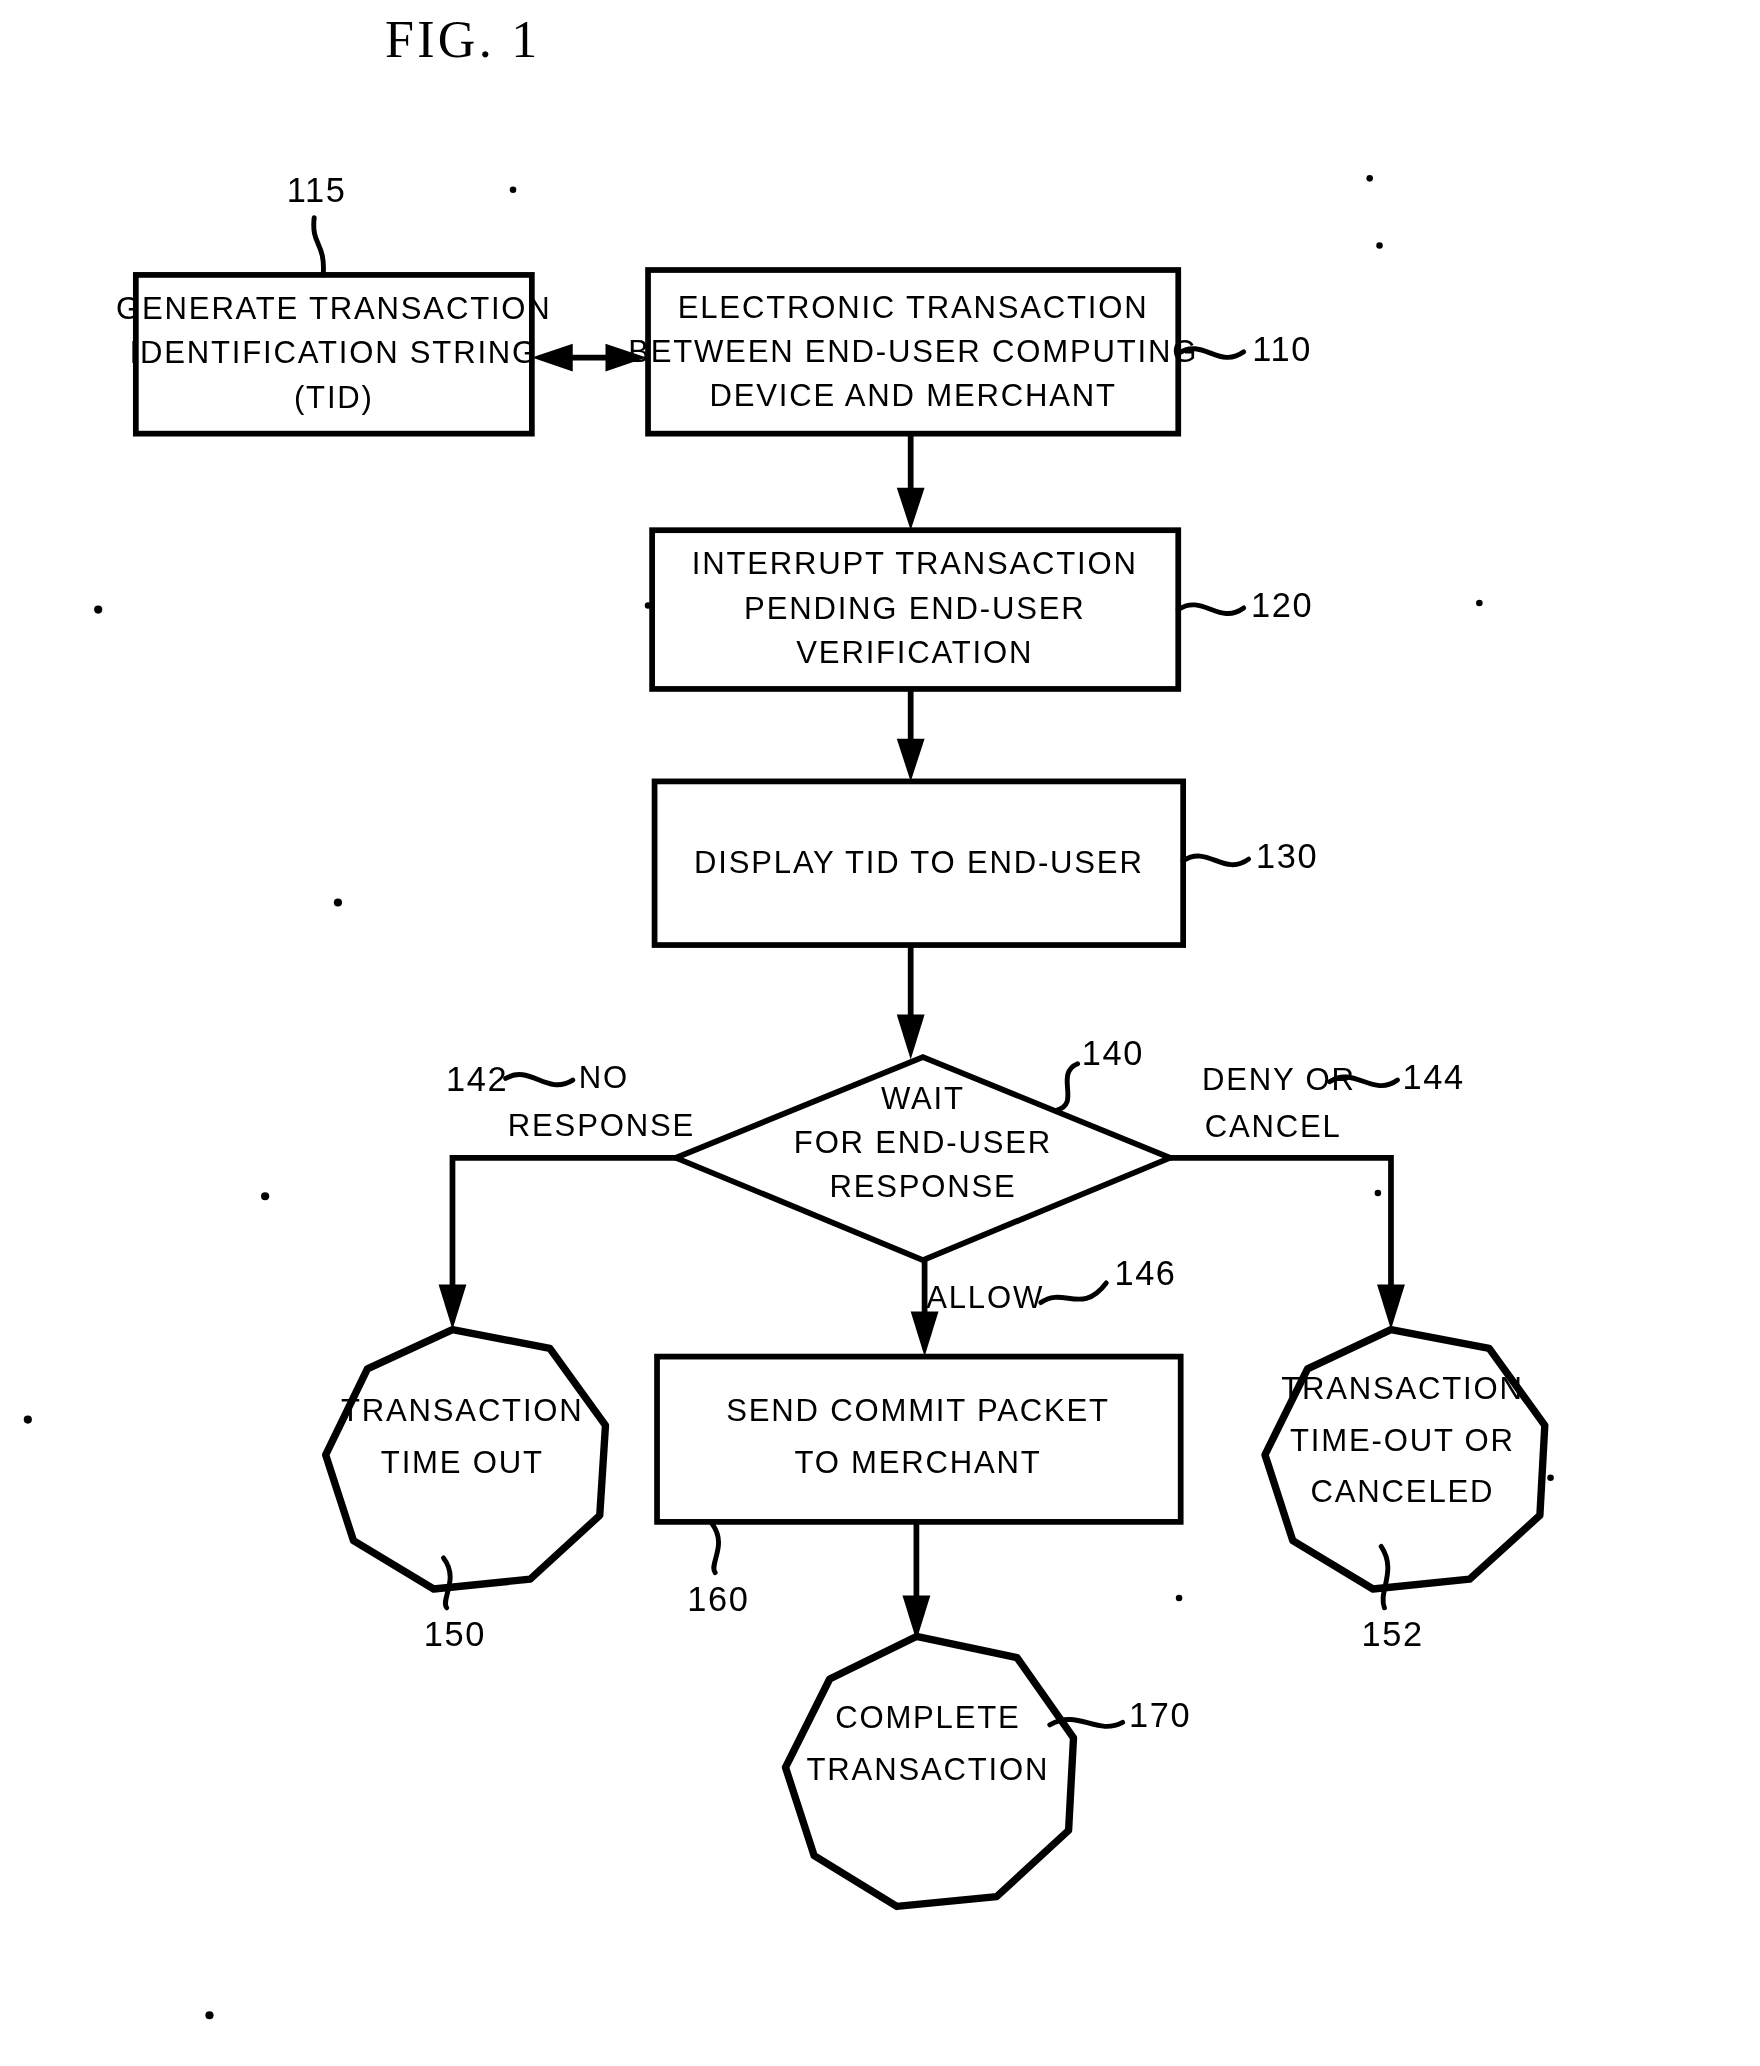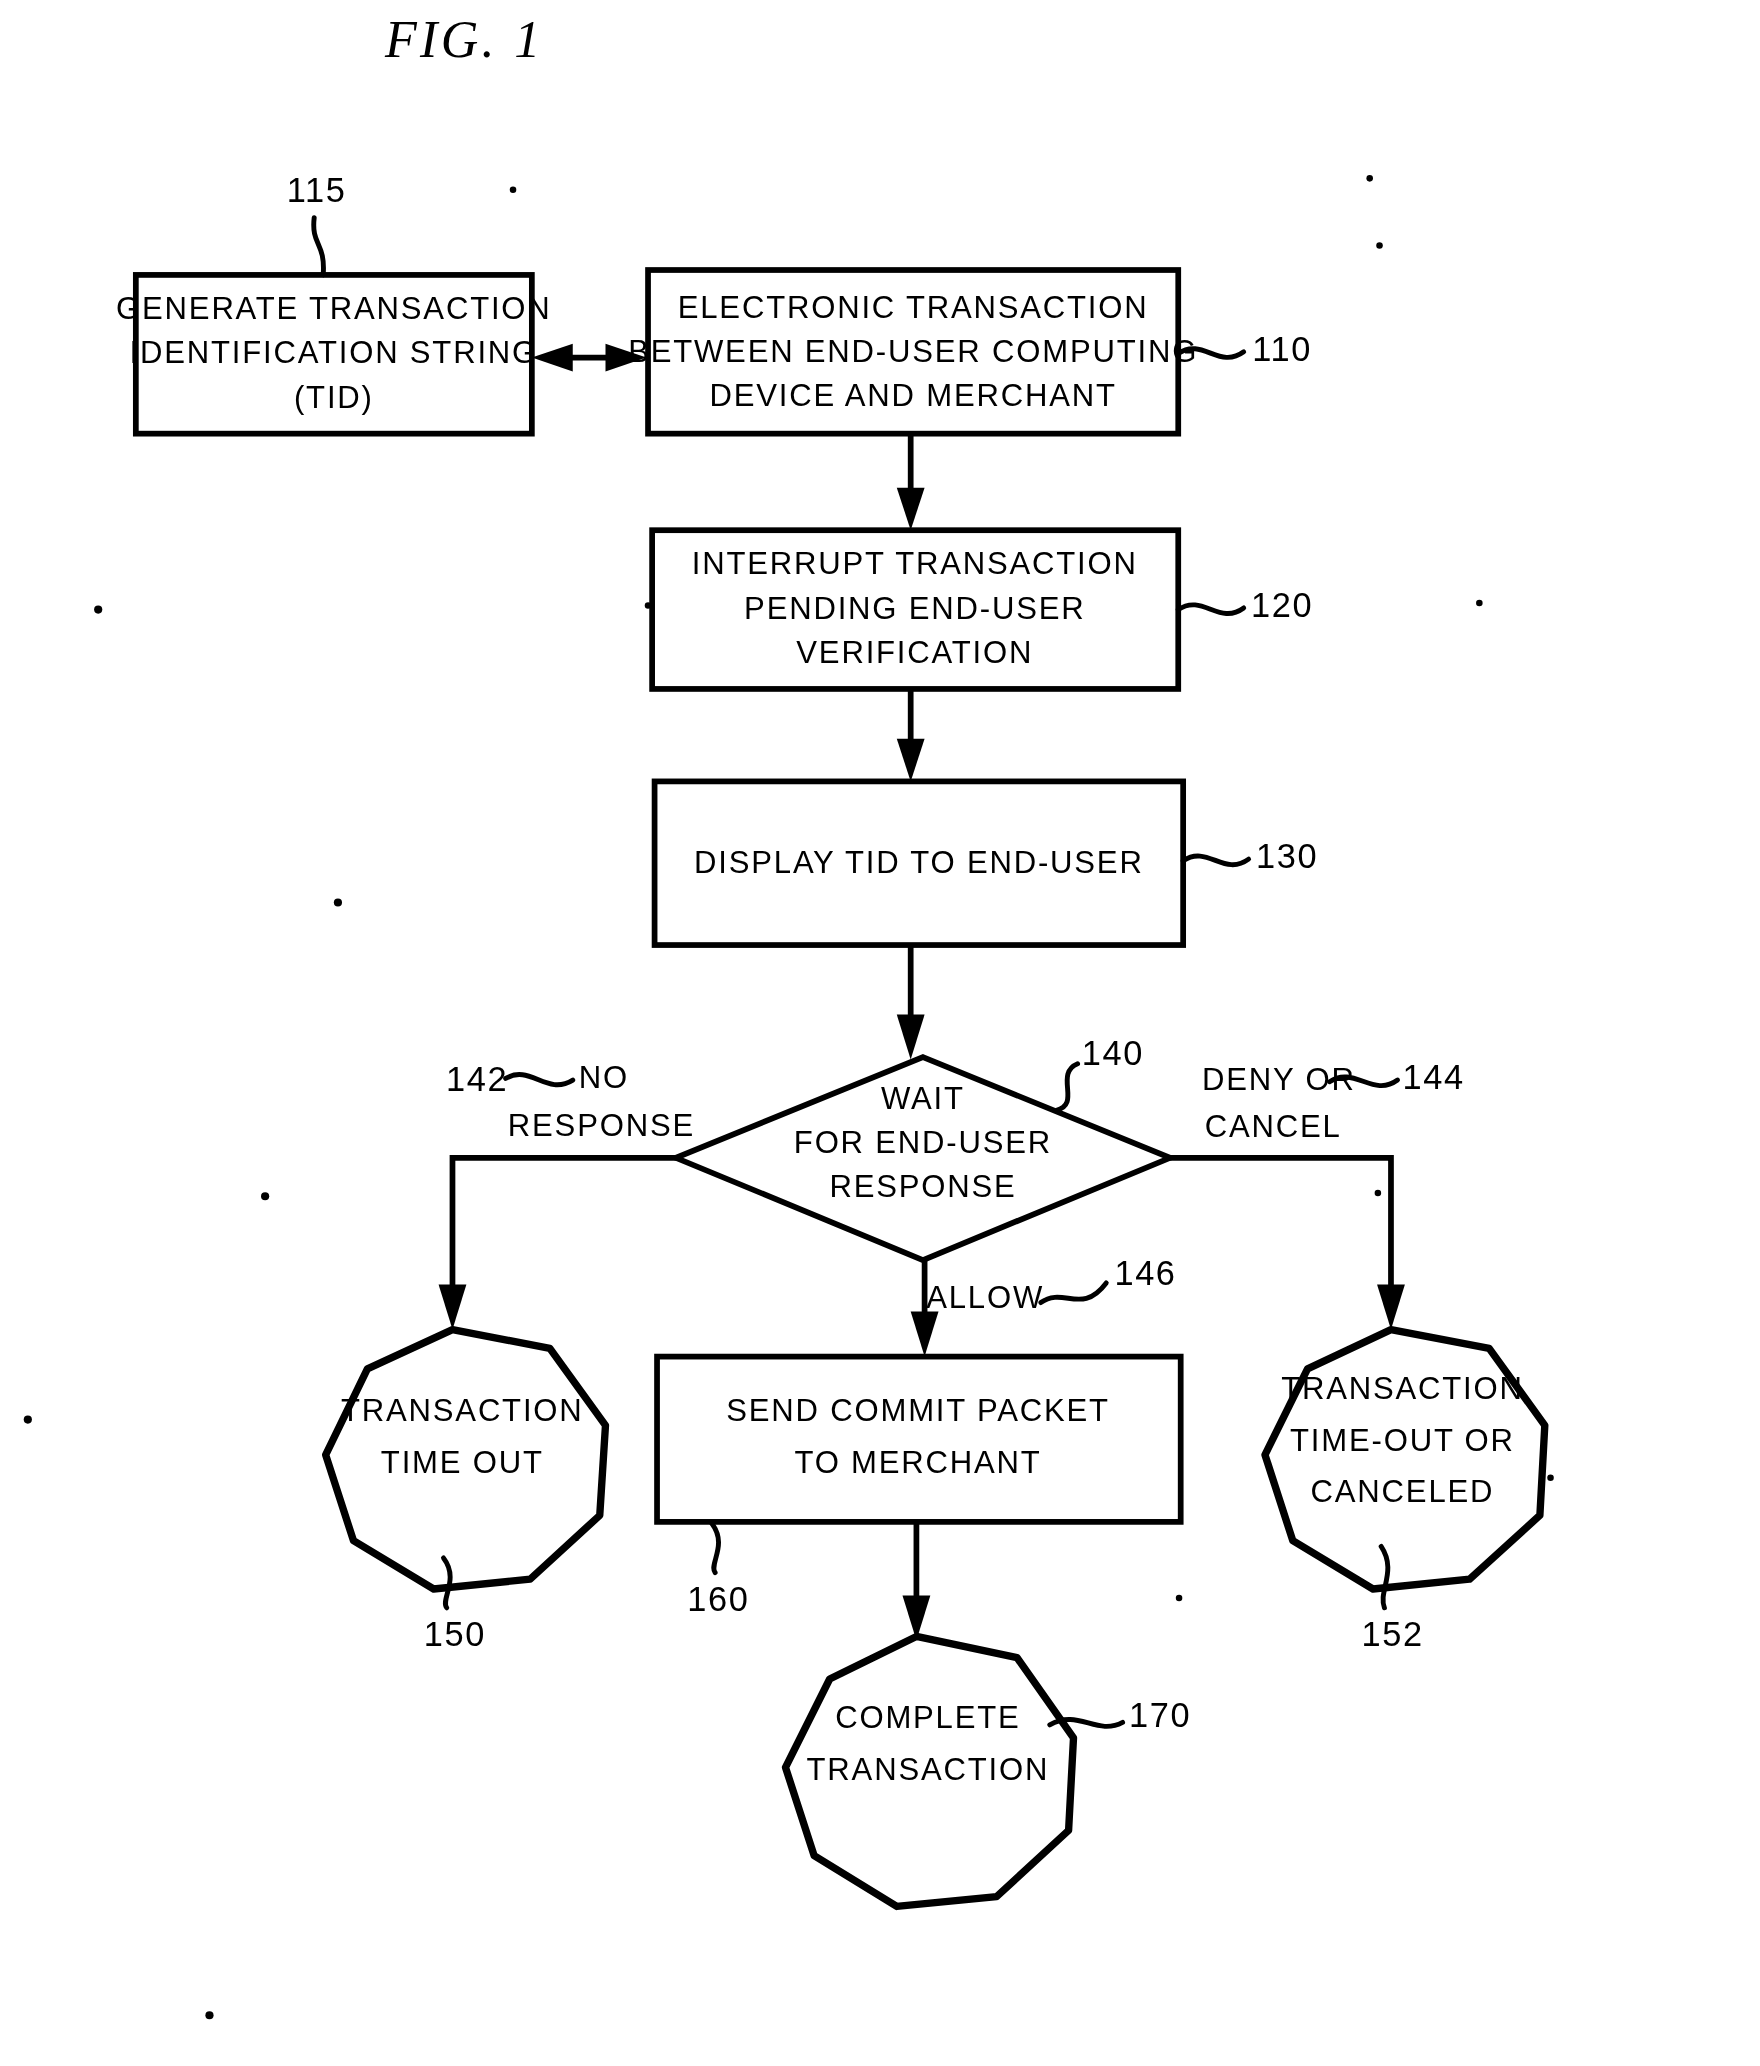--- a/index.html
+++ b/index.html
@@ -76,21 +76,20 @@
     letter-spacing: 2.2px;
     fill: #000000;
     text-anchor: middle;
     dominant-baseline: middle;
   }
   .fig-title {
     position: absolute;
     left: 385px;
     top: 9.8px;
     font-family: "Liberation Serif", "DejaVu Serif", serif;
-    font-style: italic;
     font-size: 52px;
     letter-spacing: 3.3px;
     color: #000000;
     white-space: nowrap;
   }
   .speck {
     fill: #000000;
   }
 </style>
 </head>

